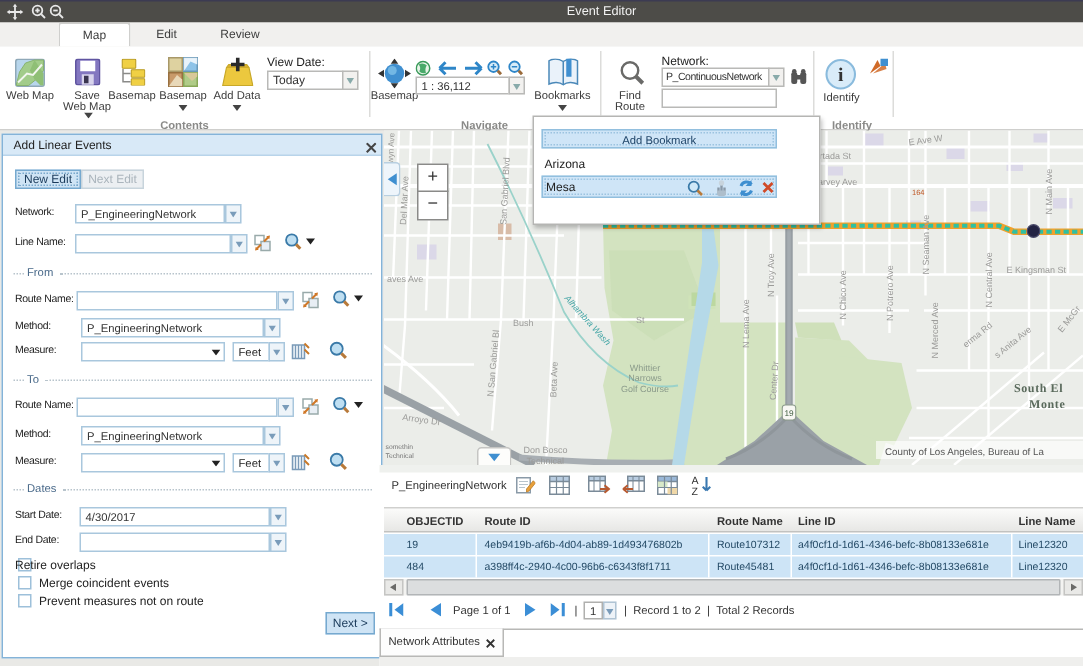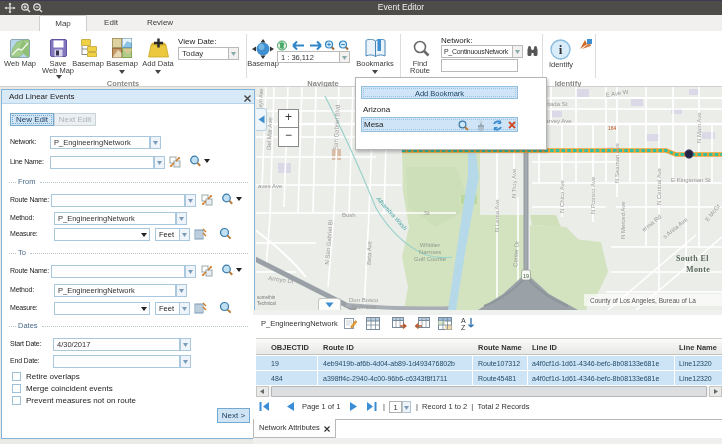--- a/index.html
+++ b/index.html
@@ -506,21 +506,21 @@
         </svg>
       </div>
 <div class="abs plabel" style="left:8px;top:267px;">End Date:</div>
 <div class="abs combo" style="left:51px;top:265px;width:127px;"></div>
 <div class="abs cbtn" style="left:178px;top:265px;">
         <svg width="5" height="4" viewBox="0 0 5 4">
           <path d="M0,0 H5 L2.5,4 Z" fill="#7a9cba"></path>
         </svg>
       </div>
 <div class="abs cb" style="left:10px;top:282px;"></div>
-<div class="abs cblab" style="left:24px;top:282px;">Retire overlaps</div>
+<div class="abs cblab" style="left:8px;top:282px;">Retire overlaps</div>
 <div class="abs cb" style="left:10px;top:294px;"></div>
 <div class="abs cblab" style="left:24px;top:294px;">Merge coincident events</div>
 <div class="abs cb" style="left:10px;top:306px;"></div>
 <div class="abs cblab" style="left:24px;top:306px;">Prevent measures not on route</div>
 <div class="abs" style="left:215px;top:318px;width:33px;height:15px;background:#cfe4f5;border:1px solid #76a9cf;box-sizing:border-box;font-size:8px;color:#1a3a5a;text-align:center;line-height:13px;">Next &gt;</div>
 </div>
 </div>
 
 <div class="abs" id="bookmarks">
 <div class="abs bmbtn" style="left:5px;top:8px;width:157px;height:13px;line-height:13px;">Add Bookmark</div>

